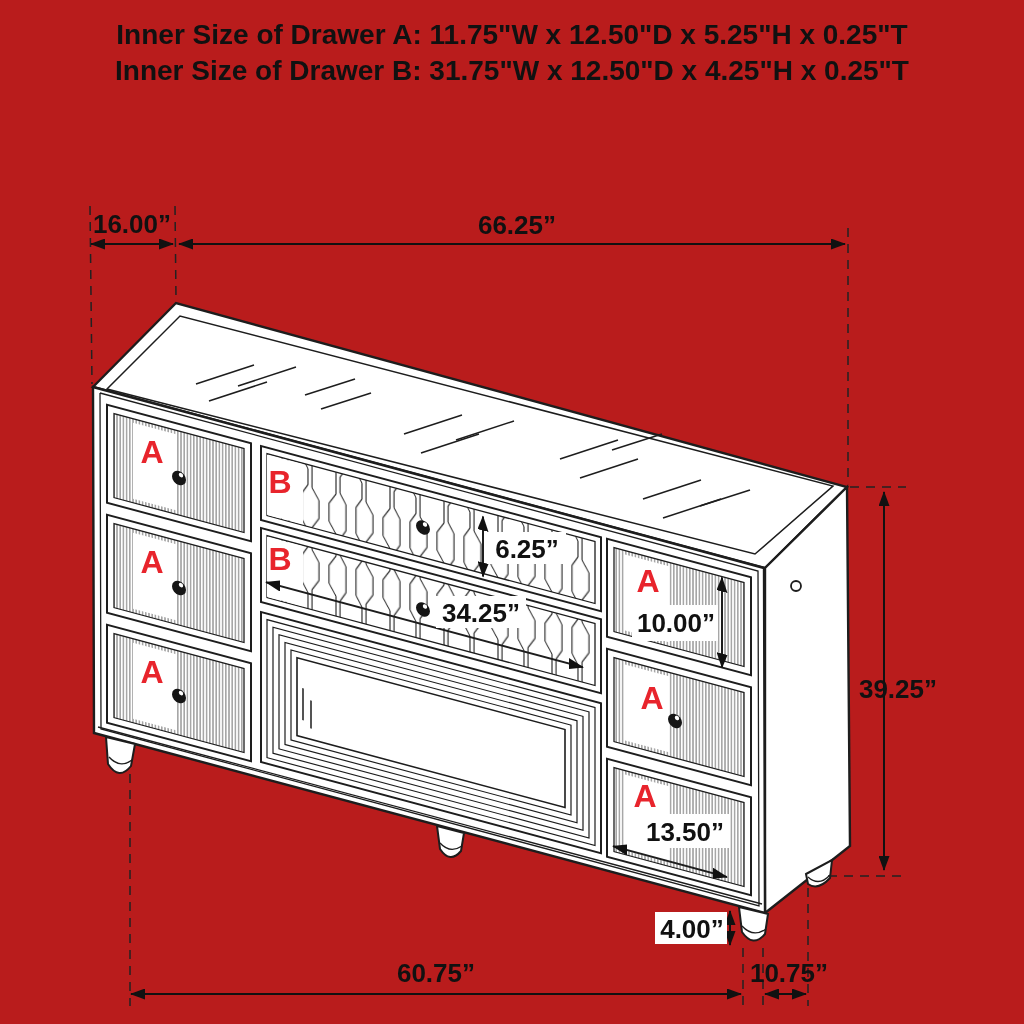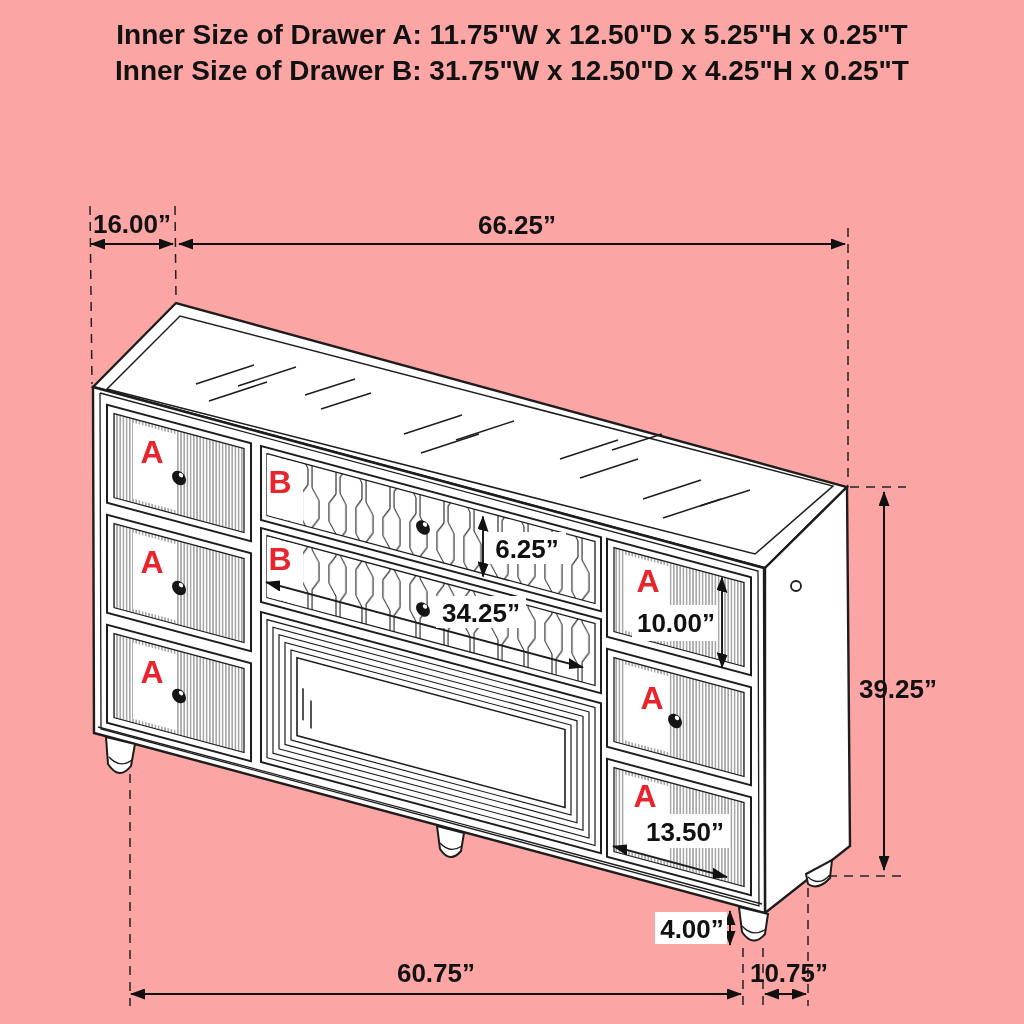--- a/index.html
+++ b/index.html
@@ -1,16 +1,16 @@
 <!DOCTYPE html>
 <html><head>
 <meta charset="utf-8">
 <style>
   html,body{margin:0;padding:0;background:#ffffff;}
-  .stage{position:relative;width:1024px;height:1024px;background:#fca5a5;overflow:hidden;
+  .stage{position:relative;width:1024px;height:1024px;background:#b91c1c;overflow:hidden;
          font-family:"Liberation Sans", sans-serif;}
   svg{display:block;}
   text{font-family:"Liberation Sans", sans-serif;}
   .title-text{font-size:28px;font-weight:bold;fill:#111;}
   .dim-text{font-size:26px;font-weight:bold;fill:#111;}
   .letter-text{font-size:32px;font-weight:bold;}
 </style>
 </head>
 <body>
 

